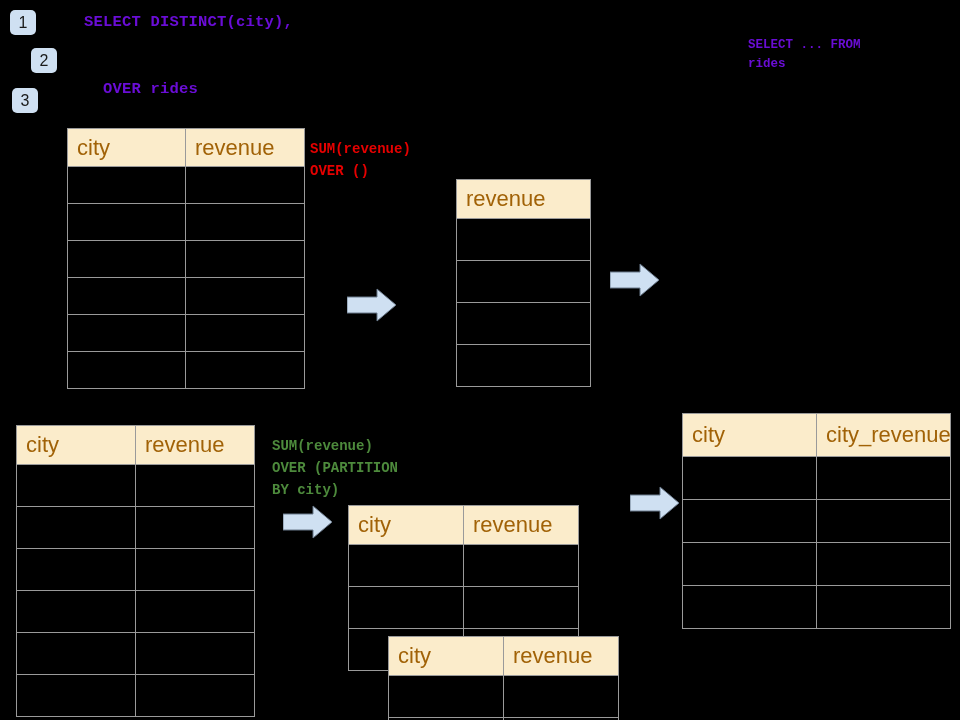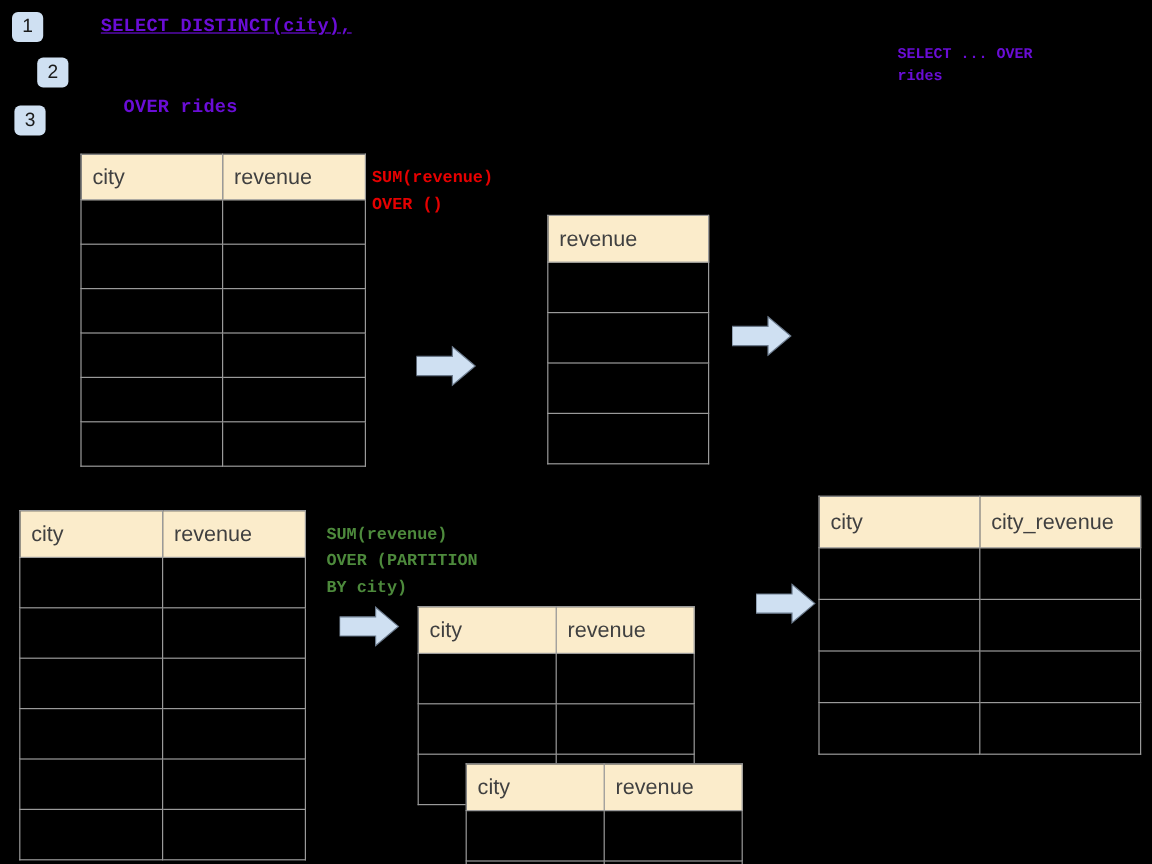--- a/index.html
+++ b/index.html
@@ -73,46 +73,46 @@
     background: #000000;
   }
   .tbl td, .tbl th {
     border: 1px solid #9a9a9a;
     padding: 0;
     margin: 0;
     background: #000000;
   }
   .tbl th {
     background: #fbeccb;
-    color: #404040;
+    color: #a16207;
     font-family: "Liberation Sans", sans-serif;
     font-weight: normal;
-    font-size: 18px;
+    font-size: 22px;
     text-align: left;
     padding-left: 9px;
   }
 
   
   .arrow {
     position: absolute;
   }
 </style>
 </head>
 <body>
 
 <div id="canvas">
 
   <div class="badge" style="left:10px; top:10px;">1</div>
   <div class="badge" style="left:31px; top:48px;">2</div>
   <div class="badge" style="left:12px; top:88px;">3</div>
 
-  <div class="code c-violet" style="left:84px; top:11px;text-decoration:underline;">SELECT DISTINCT(city),</div>
+  <div class="code c-violet" style="left:84px; top:11px;">SELECT DISTINCT(city),</div>
   <div class="code c-violet" style="left:84px; top:78px;">  OVER rides</div>
 
-  <div class="code-small" style="left:748px; top:36px;">SELECT ... OVER
+  <div class="code-small" style="left:748px; top:36px;">SELECT ... FROM
 rides</div>
 
   <div class="annot red" style="left:310px; top:138px;">SUM(revenue)
 OVER ()</div>
 
   <div class="annot green" style="left:272px; top:435px;">SUM(revenue)
 OVER (PARTITION
 BY city)</div>
 
   <table class="tbl" style="left:67px; top:128px; width:237px;">

